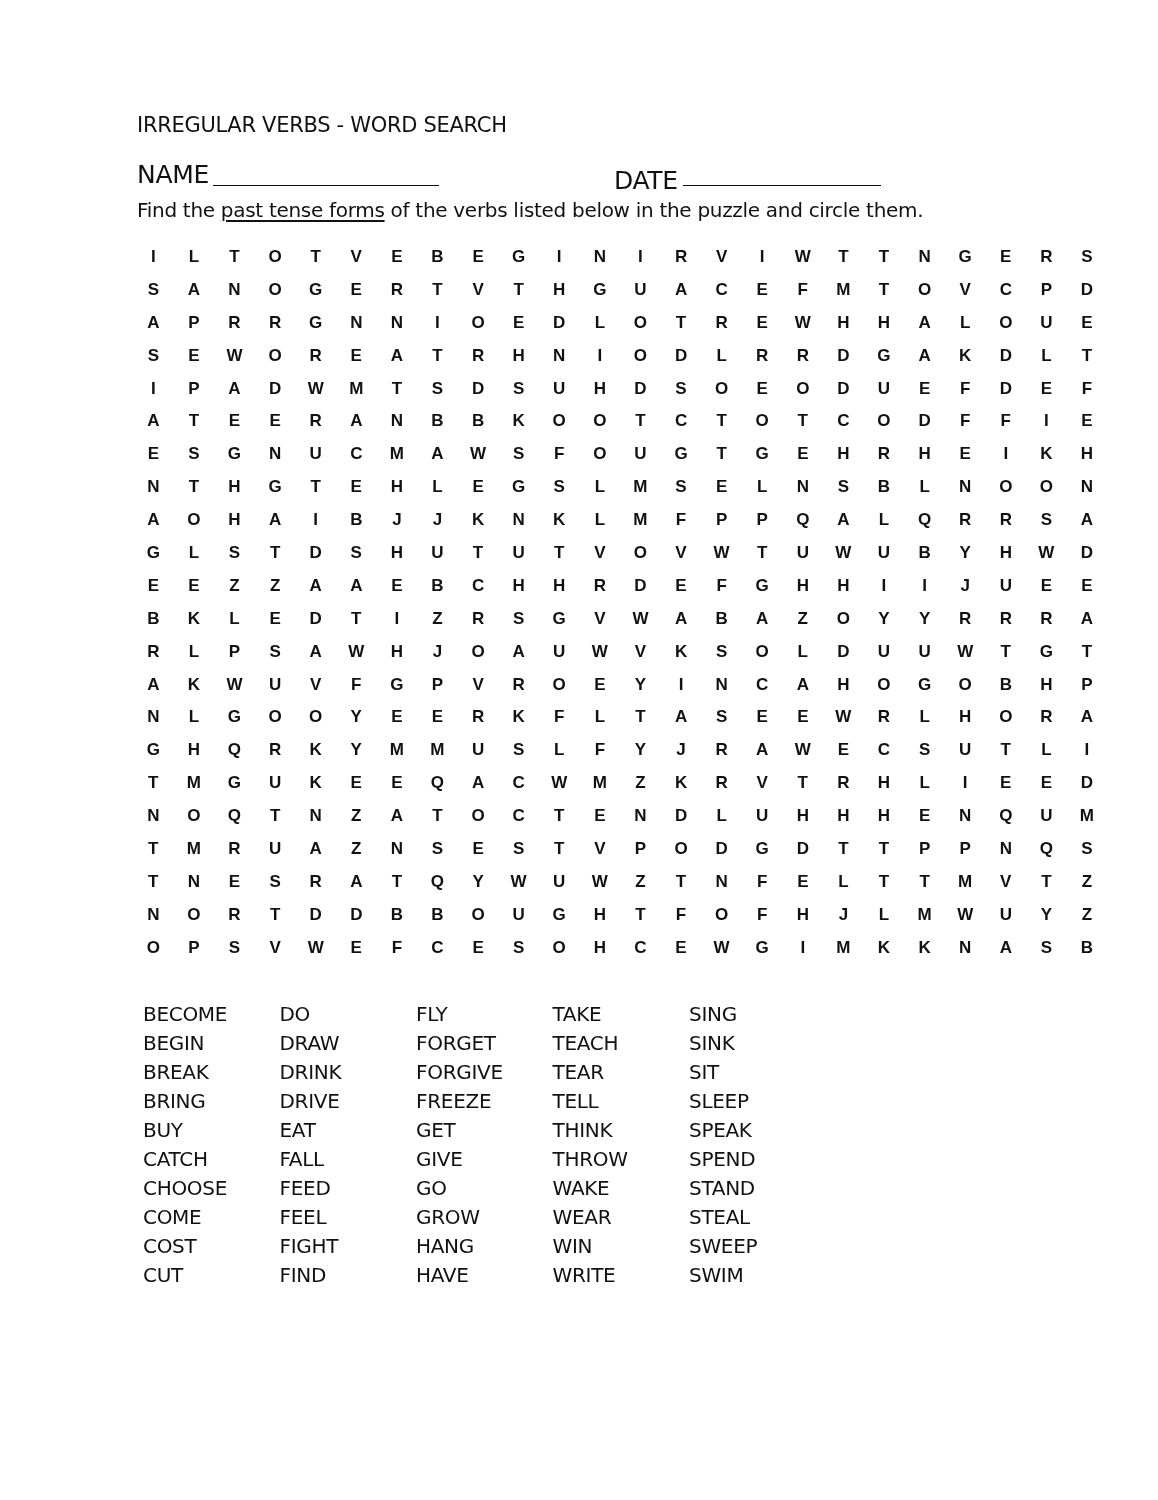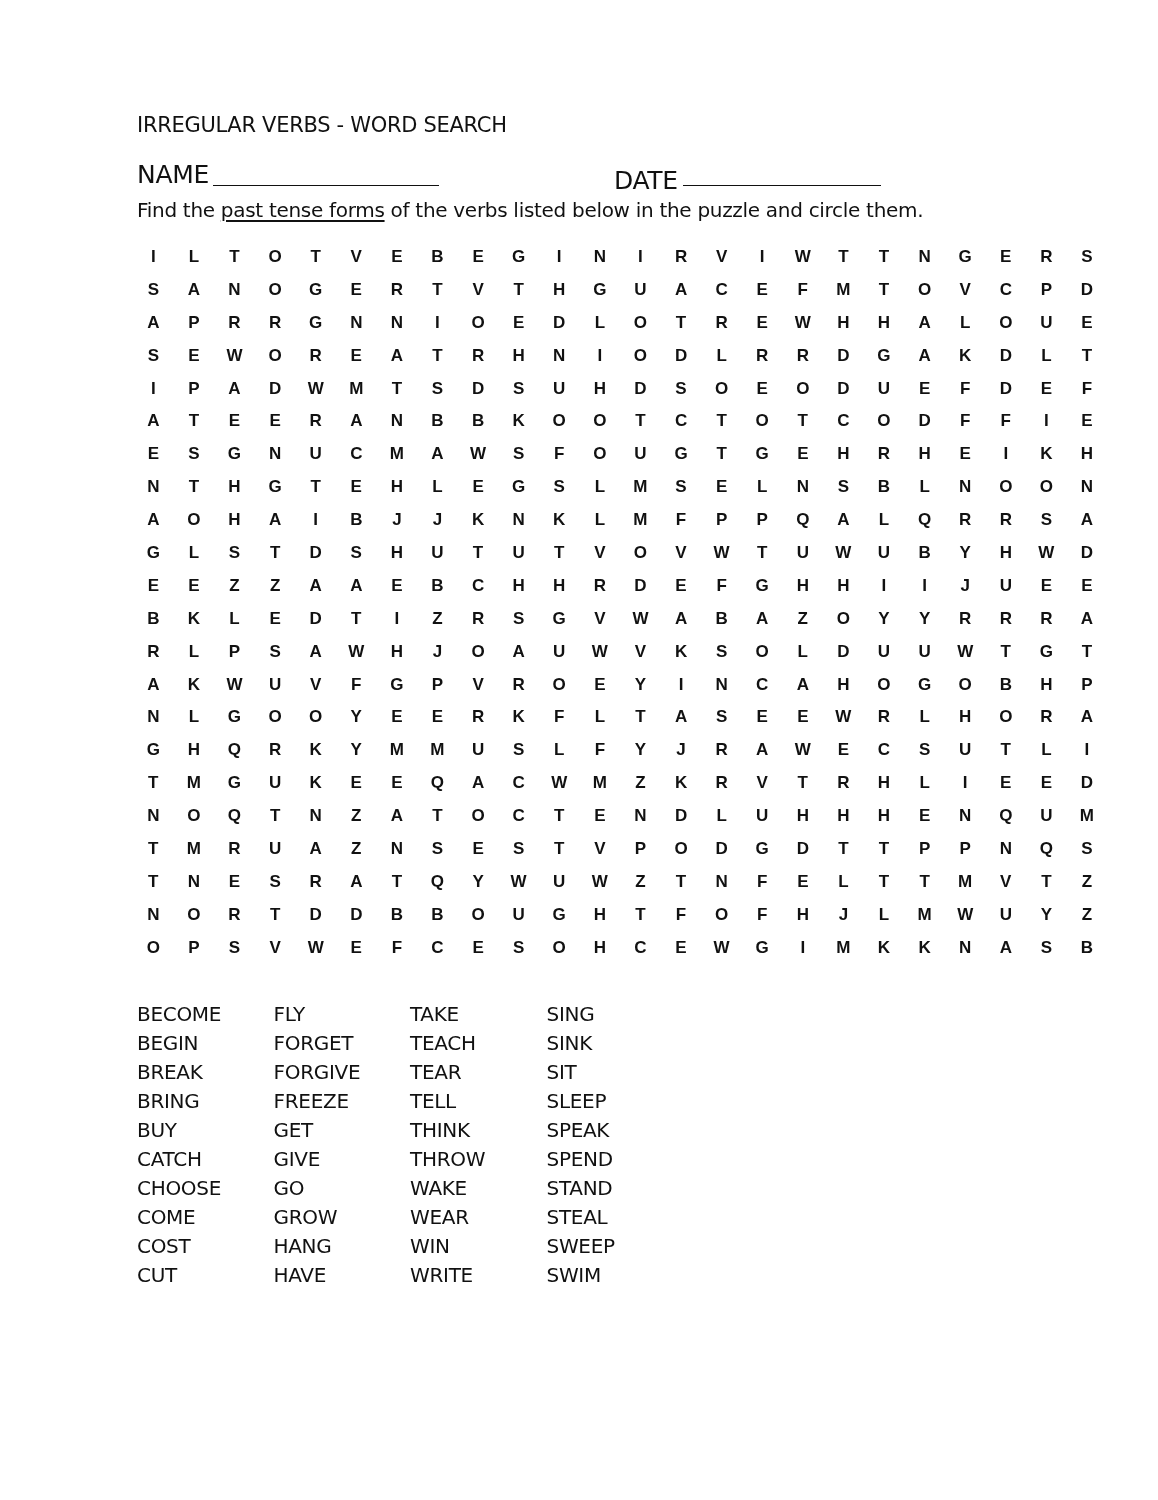--- a/index.html
+++ b/index.html
@@ -12,21 +12,21 @@
   .date-label { position: absolute; left: 477px; top: 0; margin-top: 6px; }
   .date-line { position: absolute; left: 546px; top: 25px; width: 198px; border-bottom: 1.5px solid #111; }
   .instructions { position: absolute; left: 137px; top: 198px; font-size: 20px; white-space: nowrap; }
   .instructions u { text-underline-offset: 3px; }
   .grid { position: absolute; left: 133px; top: 241px; display: grid;
           grid-template-columns: repeat(24, 40.6px); grid-auto-rows: 32.9px; }
   .cell { font-family: "Liberation Sans", sans-serif; font-weight: bold; font-size: 17px;
           text-align: center; line-height: 32.9px; color: #111; }
   .word-list { position: absolute; left: 137px; top: 1000px; display: grid;
                grid-template-columns: repeat(7, 136.5px); }
-  .word-col { display: flex; flex-direction: column; }
+  .word-col { display: flex; flex-direction: column; margin-left: 6px; }
   .word { font-size: 20px; line-height: 29px; height: 29px; white-space: nowrap; }
 </style>
 </head>
 <body>
 
 <div class="title hand">IRREGULAR VERBS - WORD SEARCH</div>
 
 <div class="name-row hand">
   <span class="name-label">NAME</span>
   <span class="name-line"></span>
@@ -572,20 +572,32 @@
       <div class="word hand">BECOME</div>
       <div class="word hand">BEGIN</div>
       <div class="word hand">BREAK</div>
       <div class="word hand">BRING</div>
       <div class="word hand">BUY</div>
       <div class="word hand">CATCH</div>
       <div class="word hand">CHOOSE</div>
       <div class="word hand">COME</div>
       <div class="word hand">COST</div>
       <div class="word hand">CUT</div>
+    </div>
+    <div class="word-col">
+      <div class="word hand">DO</div>
+      <div class="word hand">DRAW</div>
+      <div class="word hand">DRINK</div>
+      <div class="word hand">DRIVE</div>
+      <div class="word hand">EAT</div>
+      <div class="word hand">FALL</div>
+      <div class="word hand">FEED</div>
+      <div class="word hand">FEEL</div>
+      <div class="word hand">FIGHT</div>
+      <div class="word hand">FIND</div>
     </div>
     <div class="word-col">
       <div class="word hand">FLY</div>
       <div class="word hand">FORGET</div>
       <div class="word hand">FORGIVE</div>
       <div class="word hand">FREEZE</div>
       <div class="word hand">GET</div>
       <div class="word hand">GIVE</div>
       <div class="word hand">GO</div>
       <div class="word hand">GROW</div>

